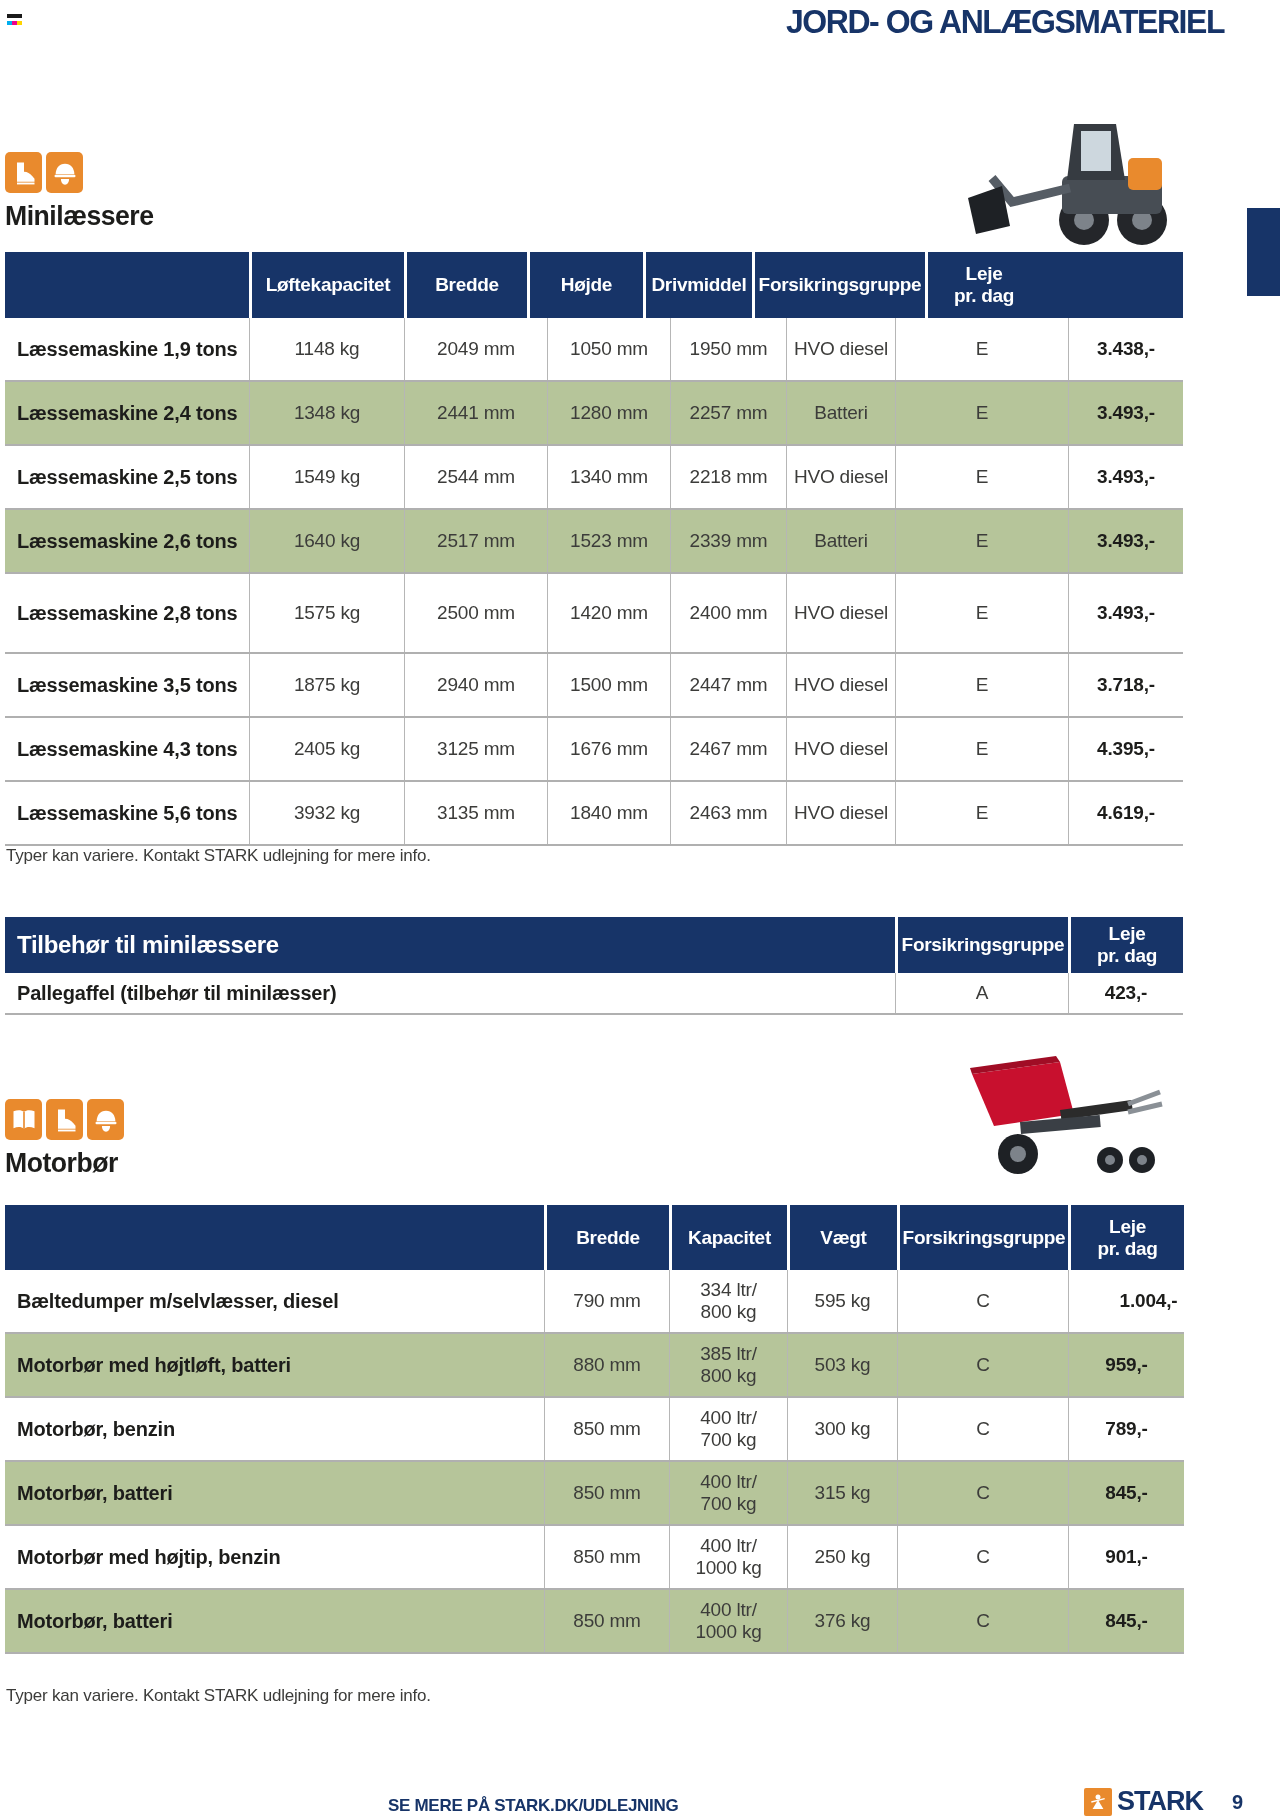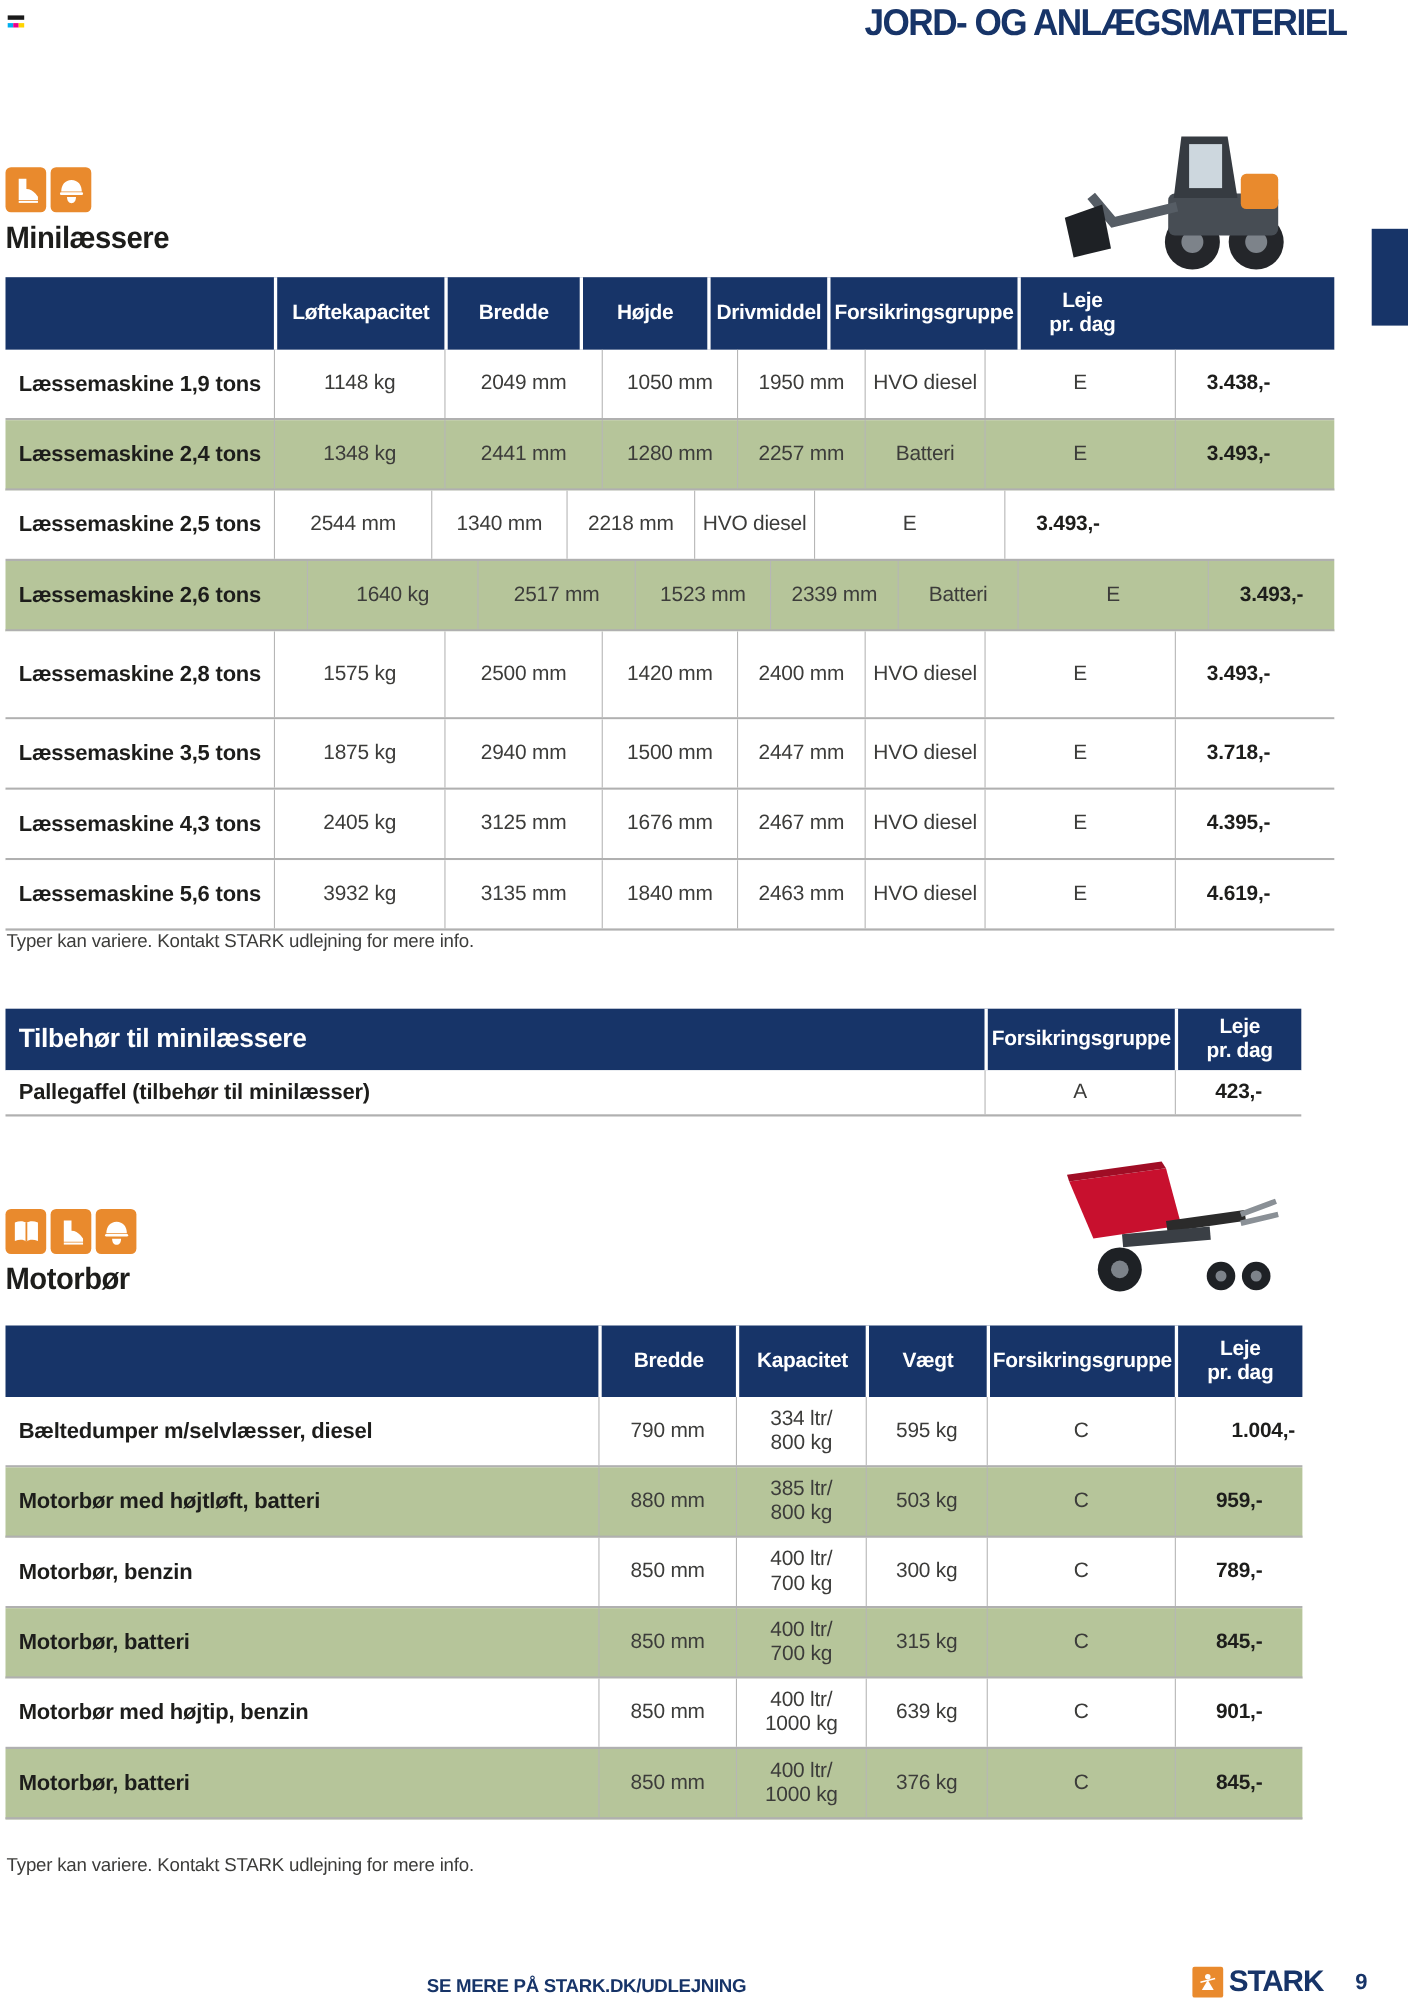--- a/index.html
+++ b/index.html
@@ -138,30 +138,31 @@
         <div class="cell col-loeftekapacitet al-center" style="width: 155px;">1348 kg</div>
         <div class="cell col-laessehoejde al-center" style="width: 143px;">2441 mm</div>
         <div class="cell col-bredde al-center" style="width: 123px;">1280 mm</div>
         <div class="cell col-hoejde al-center" style="width: 116px;">2257 mm</div>
         <div class="cell col-drivmiddel al-center" style="width: 109px;">Batteri</div>
         <div class="cell col-forsikringsgruppe al-center" style="width: 173px;">E</div>
         <div class="cell col-leje al-center" style="width: 115px;">3.493,-</div>
       </div>
       <div class="trow trow-body" style="height: 64px;">
         <div class="cell col-name al-left" style="width: 244px;">Læssemaskine 2,5 tons</div>
+        <div class="cell col-loeftekapacitet al-center" style="width: 155px;">1549 kg</div>
         <div class="cell col-laessehoejde al-center" style="width: 143px;">2544 mm</div>
         <div class="cell col-bredde al-center" style="width: 123px;">1340 mm</div>
         <div class="cell col-hoejde al-center" style="width: 116px;">2218 mm</div>
         <div class="cell col-drivmiddel al-center" style="width: 109px;">HVO diesel</div>
         <div class="cell col-forsikringsgruppe al-center" style="width: 173px;">E</div>
         <div class="cell col-leje al-center" style="width: 115px;">3.493,-</div>
       </div>
       <div class="trow trow-body green" style="height: 64px;">
         <div class="cell col-name al-left" style="width: 244px;">Læssemaskine 2,6 tons</div>
-        <div class="cell col-loeftekapacitet al-center" style="width: 155px; margin-left: 30px;">1640 kg</div>
+        <div class="cell col-loeftekapacitet al-center" style="width: 155px;">1640 kg</div>
         <div class="cell col-laessehoejde al-center" style="width: 143px;">2517 mm</div>
         <div class="cell col-bredde al-center" style="width: 123px;">1523 mm</div>
         <div class="cell col-hoejde al-center" style="width: 116px;">2339 mm</div>
         <div class="cell col-drivmiddel al-center" style="width: 109px;">Batteri</div>
         <div class="cell col-forsikringsgruppe al-center" style="width: 173px;">E</div>
         <div class="cell col-leje al-center" style="width: 115px;">3.493,-</div>
       </div>
       <div class="trow trow-body" style="height: 80px;">
         <div class="cell col-name al-left" style="width: 244px;">Læssemaskine 2,8 tons</div>
         <div class="cell col-loeftekapacitet al-center" style="width: 155px;">1575 kg</div>
@@ -303,21 +304,21 @@
 700 kg</div>
         <div class="cell col-vaegt al-center" style="width: 110px;">315 kg</div>
         <div class="cell col-forsikringsgruppe al-center" style="width: 171px;">C</div>
         <div class="cell col-leje al-center" style="width: 116px;">845,-</div>
       </div>
       <div class="trow trow-body" style="height: 64px;">
         <div class="cell col-name al-left" style="width: 539px;">Motorbør med højtip, benzin</div>
         <div class="cell col-bredde al-center" style="width: 125px;">850 mm</div>
         <div class="cell col-kapacitet al-center" style="width: 118px;">400 ltr/
 1000 kg</div>
-        <div class="cell col-vaegt al-center" style="width: 110px;">639 kg</div>
+        <div class="cell col-vaegt al-center" style="width: 110px;">250 kg</div>
         <div class="cell col-forsikringsgruppe al-center" style="width: 171px;">C</div>
         <div class="cell col-leje al-center" style="width: 116px;">901,-</div>
       </div>
       <div class="trow trow-body green" style="height: 64px;">
         <div class="cell col-name al-left" style="width: 539px;">Motorbør, batteri</div>
         <div class="cell col-bredde al-center" style="width: 125px;">850 mm</div>
         <div class="cell col-kapacitet al-center" style="width: 118px;">400 ltr/
 1000 kg</div>
         <div class="cell col-vaegt al-center" style="width: 110px;">376 kg</div>
         <div class="cell col-forsikringsgruppe al-center" style="width: 171px;">C</div>

